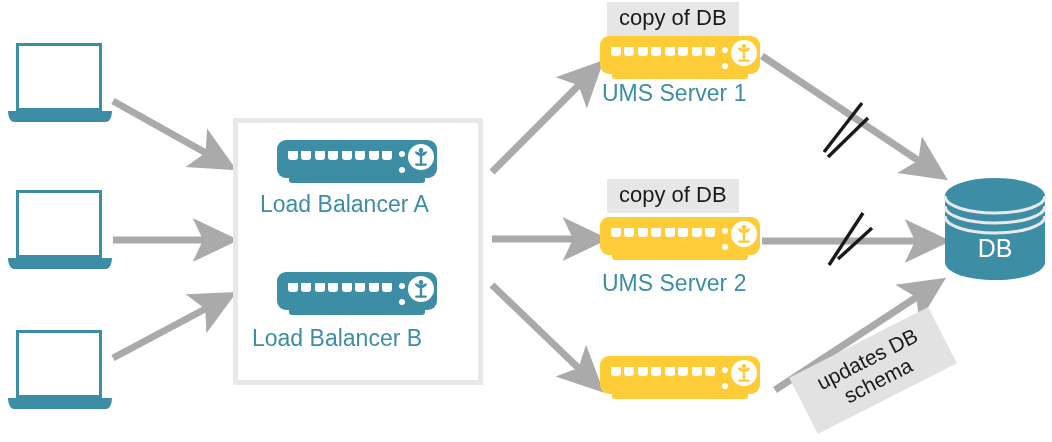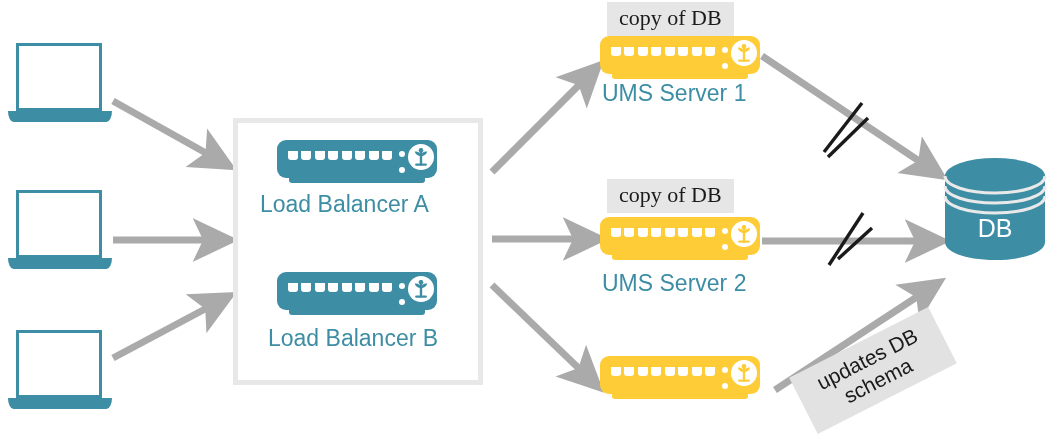--- a/index.html
+++ b/index.html
@@ -107,21 +107,21 @@
     color: #3d8da5;
     font-size: 23px;
     font-family: "Liberation Sans", sans-serif;
     white-space: nowrap;
   }
   .tag-label {
     position: absolute;
     background: #e6e6e6;
     color: #1a1a1a;
     font-size: 22px;
-    font-family: Liberation Serif, serif;
+    font-family: Liberation Sans, sans-serif;
     padding: 3px 12px 5px 12px;
     white-space: nowrap;
   }
   .rot-label {
     position: absolute;
     background: #e2e2e2;
     color: #1a1a1a;
     font-size: 21px;
     line-height: 1.12;
     font-family: "Liberation Sans", sans-serif;
@@ -253,21 +253,21 @@
     <div class="hub">
       <svg width="26" height="26" viewBox="0 0 26 26">
         <path d="M13 5.2 L13 20.4" stroke="#3d8da5" stroke-width="2.4" stroke-linecap="round"></path>
         <path d="M13 12.2 C9.6 12.2 7.4 10.2 6.6 7.6 C9.8 7.0 12.2 8.6 13 11.4 Z" fill="#3d8da5"></path>
         <path d="M13 12.2 C16.4 12.2 18.6 10.2 19.4 7.6 C16.2 7.0 13.8 8.6 13 11.4 Z" fill="#3d8da5"></path>
         <circle cx="13" cy="6.2" r="2.3" fill="#3d8da5"></circle>
         <path d="M8.3 20.6 L17.7 20.6" stroke="#3d8da5" stroke-width="2.4" stroke-linecap="round"></path>
       </svg>
     </div>
   </div>
-  <div class="node-label" style="left:268px; top:325px;">Load Balancer B</div>
+  <div class="node-label" style="left:252px; top:325px;">Load Balancer B</div>
 
   <div class="tag-label" style="left:607px; top:2px;">copy of DB</div>
   <div class="device yellow" style="left:600px; top:36px;">
     <div class="body"></div>
     <div class="foot"></div>
     <div class="ports">
       <i></i>
         <i></i>
         <i></i>
         <i></i>
@@ -346,21 +346,21 @@
         <path d="M13 12.2 C16.4 12.2 18.6 10.2 19.4 7.6 C16.2 7.0 13.8 8.6 13 11.4 Z" fill="#fecc36"></path>
         <circle cx="13" cy="6.2" r="2.3" fill="#fecc36"></circle>
         <path d="M8.3 20.6 L17.7 20.6" stroke="#fecc36" stroke-width="2.4" stroke-linecap="round"></path>
       </svg>
     </div>
   </div>
 
   <div class="rot-label" style="left:795px; top:339px; width:128px;">updates DB
 schema</div>
 
-  <div class="db-cyl" style="left:943px; top:156px;">
+  <div class="db-cyl" style="left:943px; top:176px;">
     <svg width="104" height="106" viewBox="0 0 104 106">
       <path d="M2,20 L2,86 C2,97 25,104 52,104 C79,104 102,97 102,86 L102,20 Z" fill="#3d8da5"></path>
       <ellipse cx="52" cy="20" rx="50" ry="18" fill="#3d8da5"></ellipse>
       <path d="M2,20 C2,30 25,37 52,37 C79,37 102,30 102,20" fill="none" stroke="#e9e9e9" stroke-width="3"></path>
       <path d="M2,30 C2,40 25,47 52,47 C79,47 102,40 102,30" fill="none" stroke="#e9e9e9" stroke-width="3"></path>
       <path d="M2,40 C2,50 25,57 52,57 C79,57 102,50 102,40" fill="none" stroke="#e9e9e9" stroke-width="3"></path>
     </svg>
     <div class="db-label">DB</div>
   </div>
 

